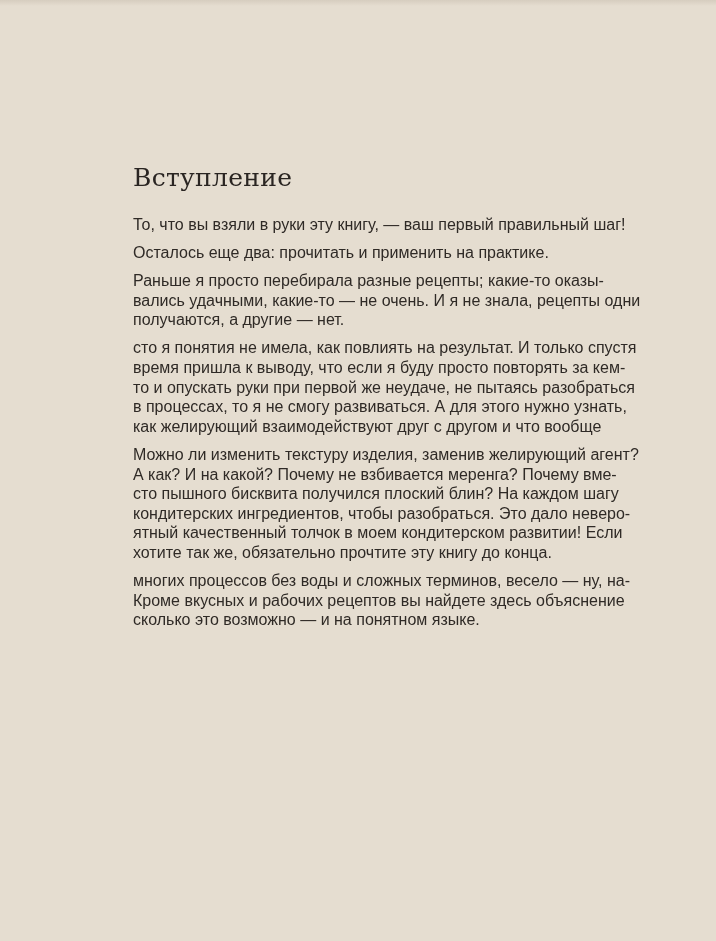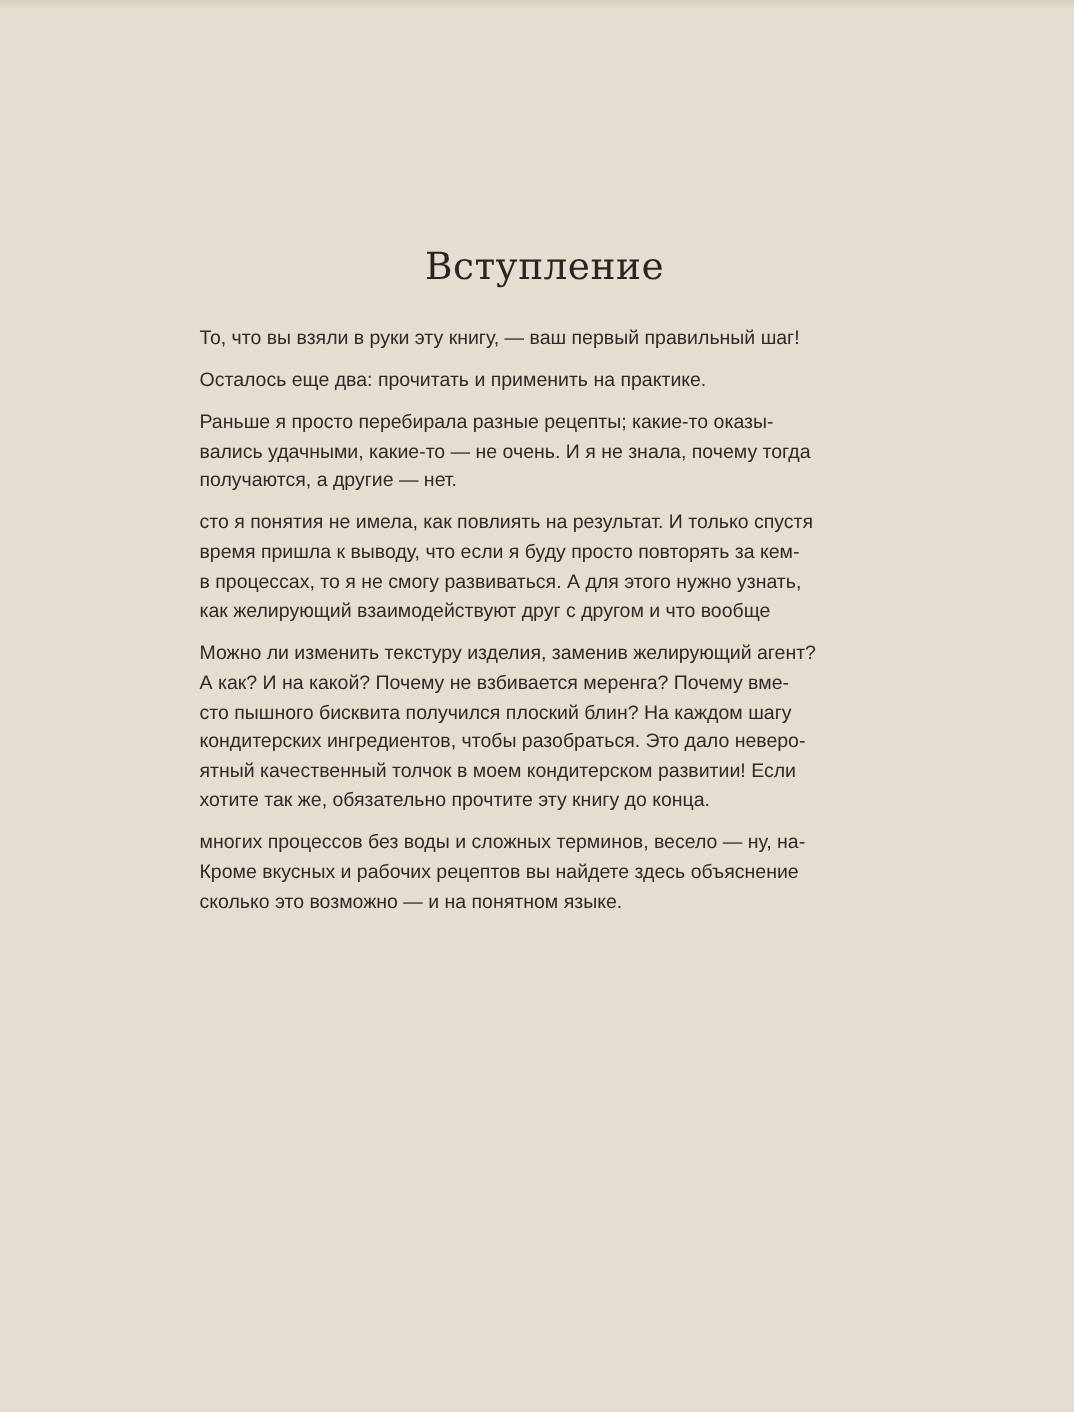--- a/index.html
+++ b/index.html
@@ -27,25 +27,24 @@
       color: #2f2a26;
     }
     .title {
       font-family: "DejaVu Serif", serif;
       font-size: 25px;
       font-weight: normal;
       letter-spacing: 0.3px;
       margin: 0 0 19px 0;
       line-height: 36px;
       color: #2a2522;
-      text-align: center;
     }
     .para {
       font-family: "Liberation Sans", sans-serif;
-      font-size: 13px;
+      font-size: 16px;
       line-height: 19.6px;
       margin: 0 0 8.5px 0;
       color: #2f2a26;
     }
     .line {
       display: block;
       white-space: nowrap;
     }
   </style>
 </head>
@@ -59,27 +58,28 @@
   <p class="para">
     <span class="line">То, что вы взяли в руки эту книгу, — ваш первый правильный шаг!</span>
   </p>
 
   <p class="para">
     <span class="line">Осталось еще два: прочитать и применить на практике.</span>
   </p>
 
   <p class="para">
     <span class="line">Раньше я просто перебирала разные рецепты; какие-то оказы-</span>
-    <span class="line">вались удачными, какие-то — не очень. И я не знала, почему тогда</span>
+    <span class="line">вались удачными, какие-то — не очень. И я не знала, рецепты одни</span>
     <span class="line">получаются, а другие — нет.</span>
   </p>
 
   <p class="para">
     <span class="line">сто я понятия не имела, как повлиять на результат. И только спустя</span>
     <span class="line">время пришла к выводу, что если я буду просто повторять за кем-</span>
+    <span class="line">то и опускать руки при первой же неудаче, не пытаясь разобраться</span>
     <span class="line">в процессах, то я не смогу развиваться. А для этого нужно узнать,</span>
     <span class="line">как желирующий взаимодействуют друг с другом и что вообще</span>
   </p>
 
   <p class="para">
     <span class="line">Можно ли изменить текстуру изделия, заменив желирующий агент?</span>
     <span class="line">А как? И на какой? Почему не взбивается меренга? Почему вме-</span>
     <span class="line">сто пышного бисквита получился плоский блин? На каждом шагу</span>
     <span class="line">кондитерских ингредиентов, чтобы разобраться. Это дало неверо-</span>
     <span class="line">ятный качественный толчок в моем кондитерском развитии! Если</span>

